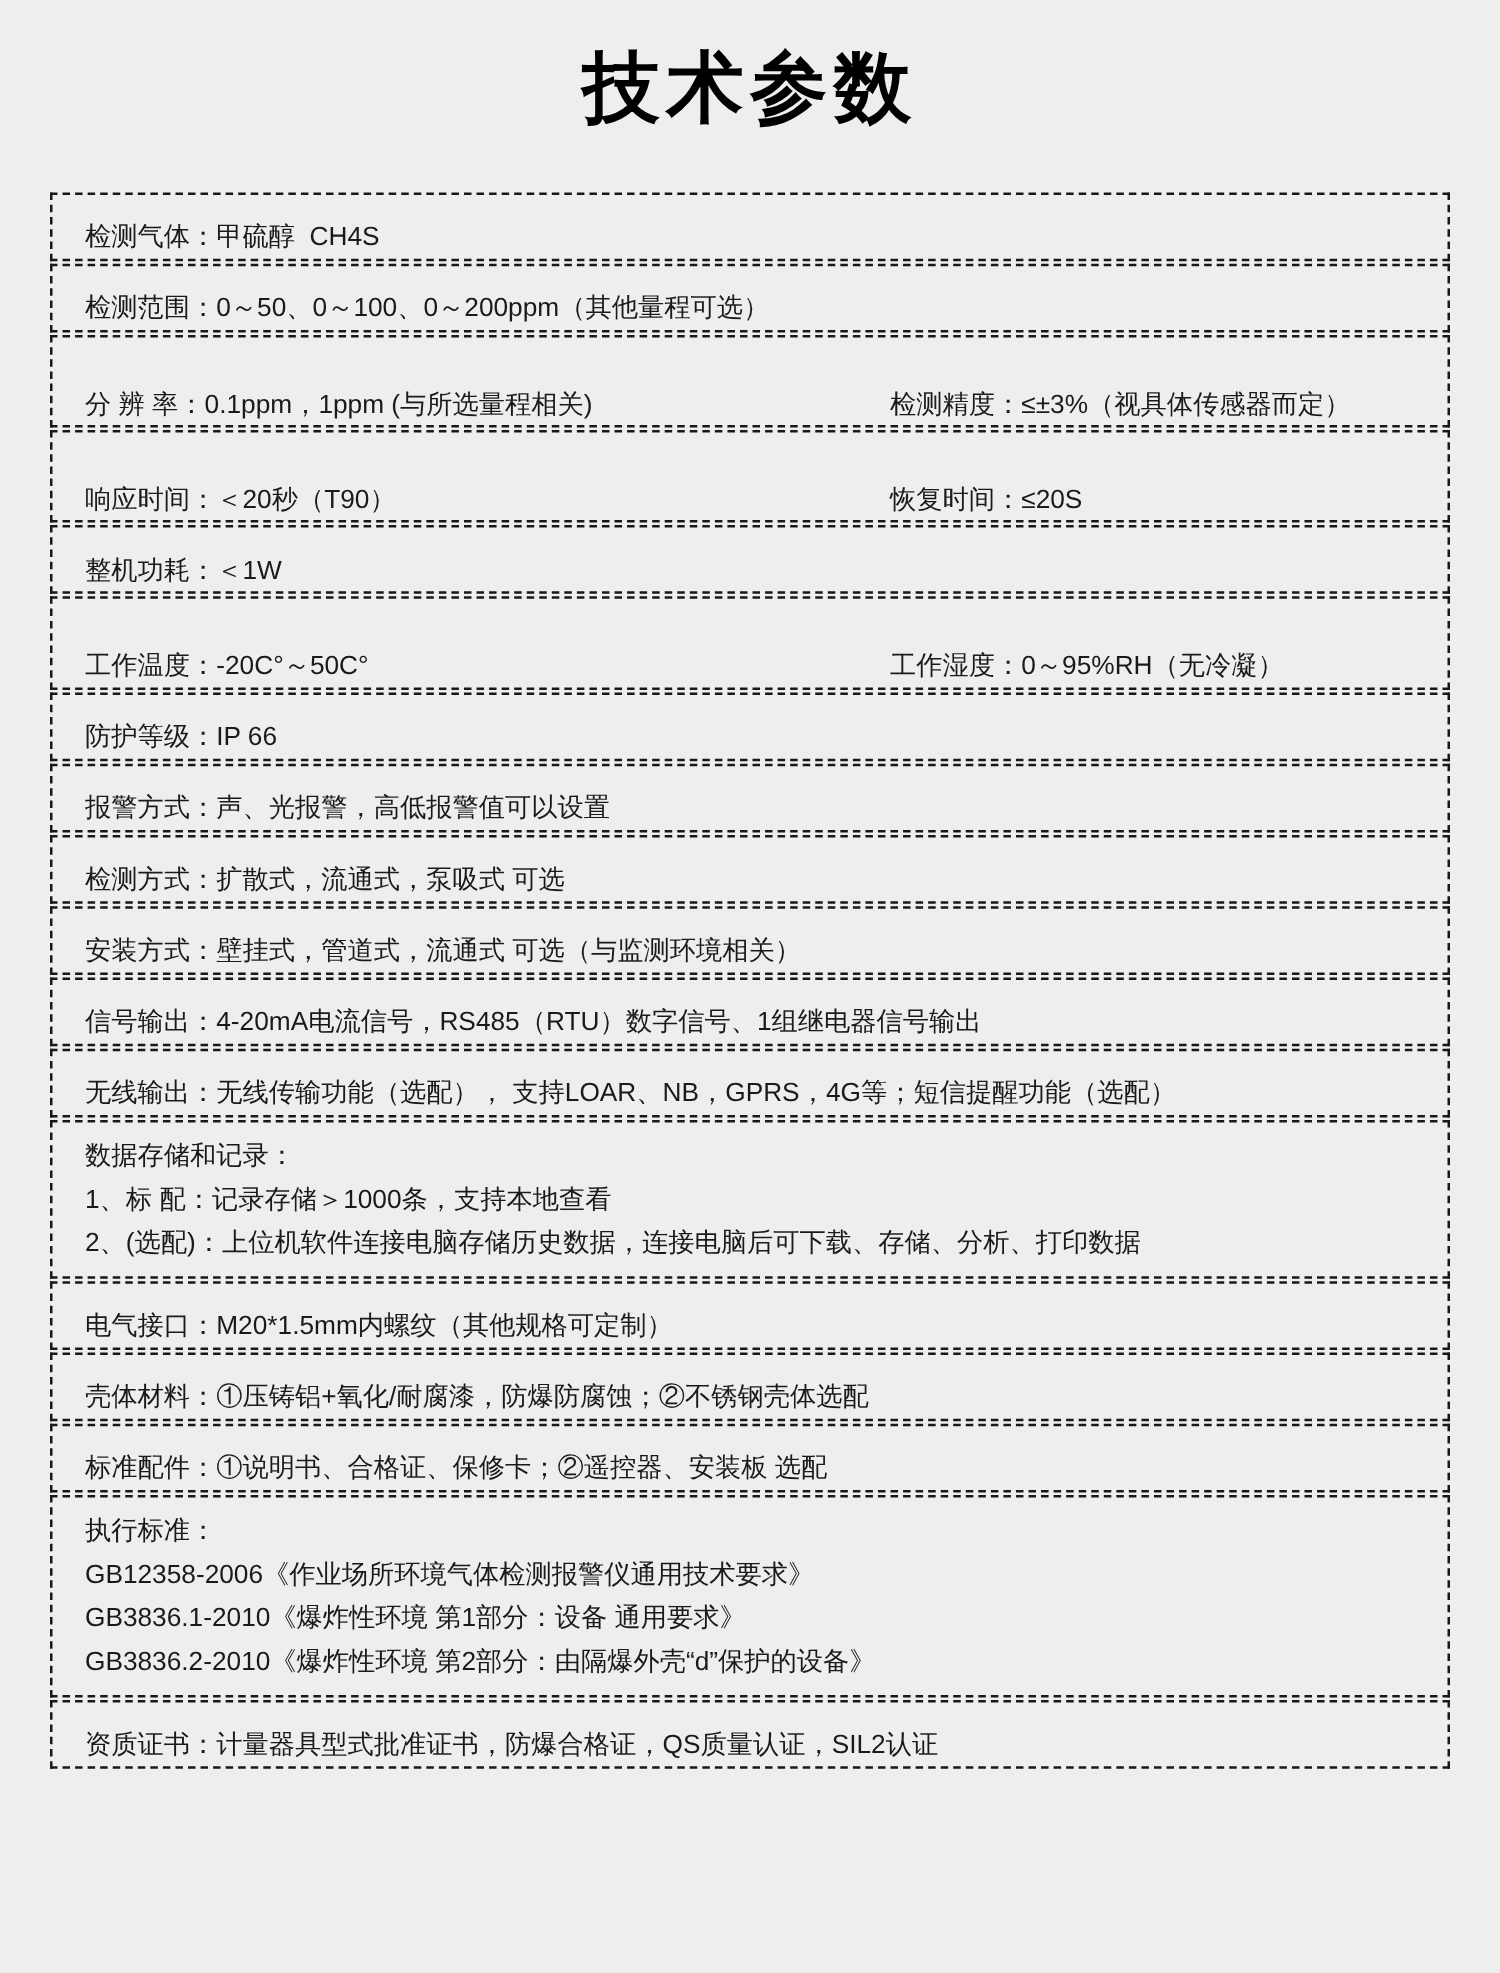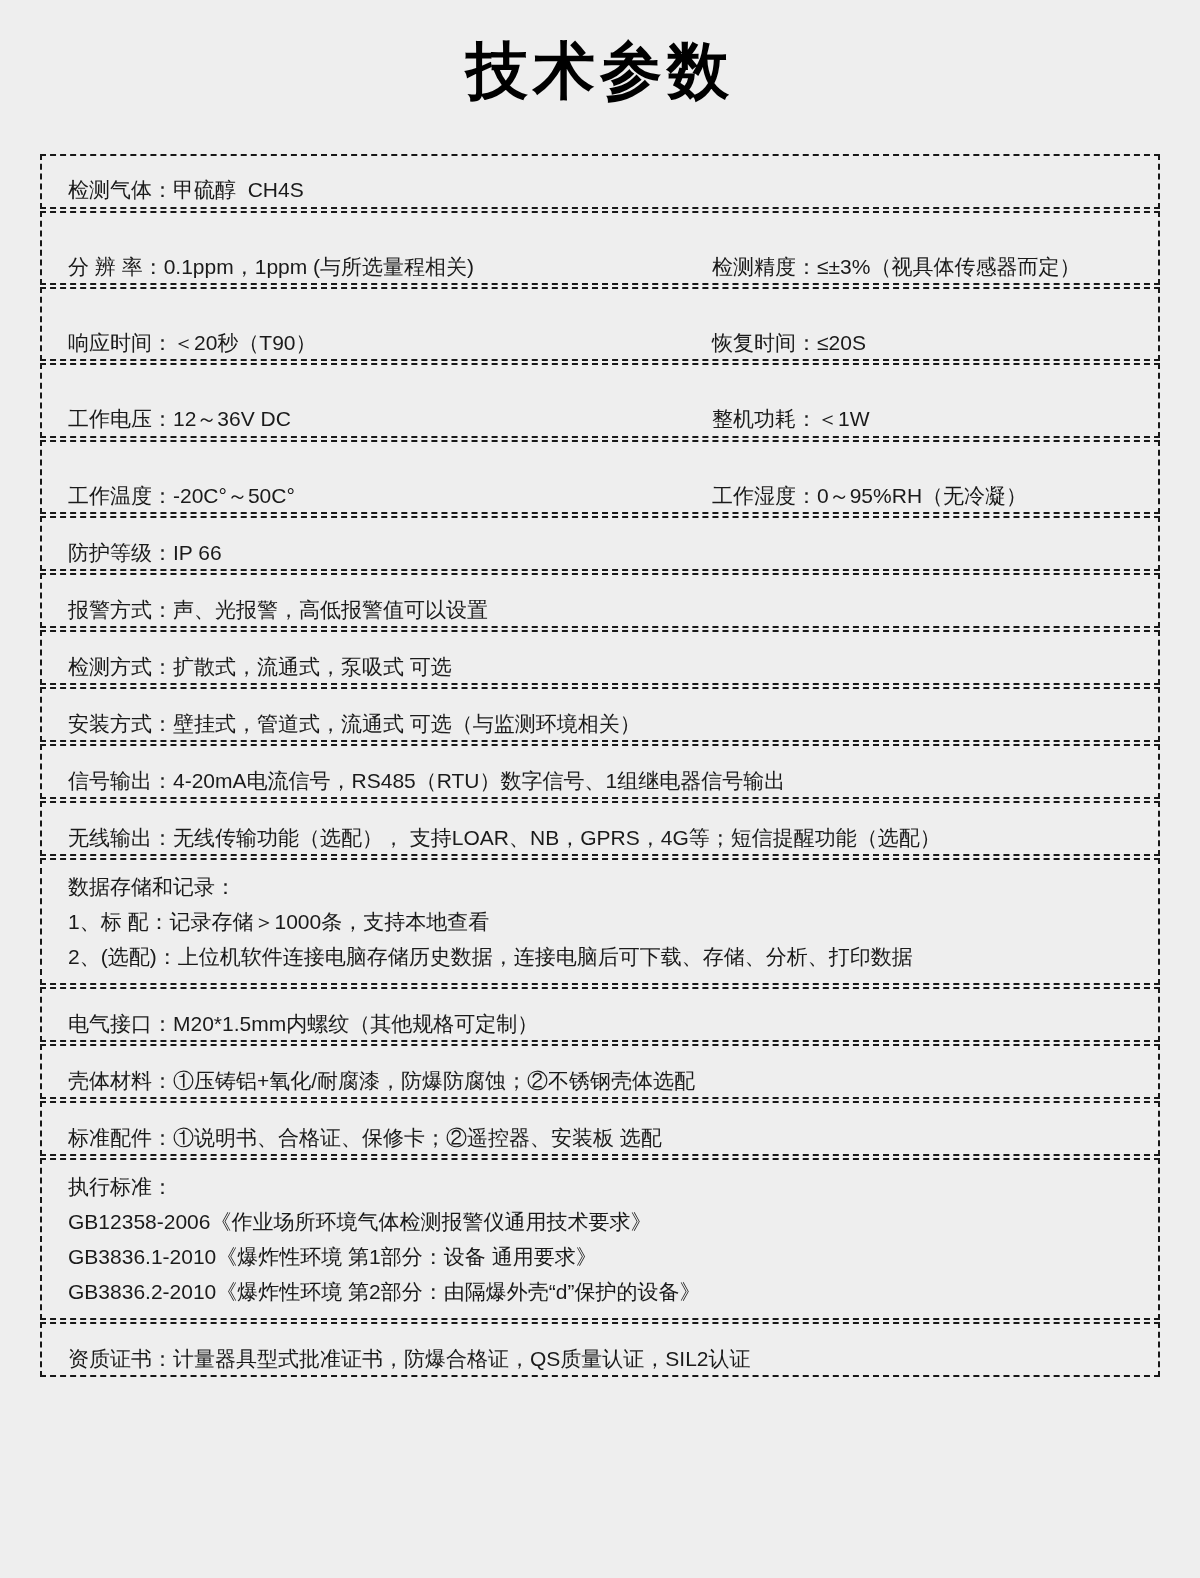--- a/index.html
+++ b/index.html
@@ -69,33 +69,35 @@
 
   <h1 class="page-title">技术参数</h1>
 
   <div class="spec-table">
 
     <div class="row">
       <span class="cell">检测气体：甲硫醇  CH4S</span>
     </div>
 
 
+    <div class="row">
+      <span class="cell">检测范围：0～50、0～100、0～200ppm（其他量程可选）</span>
+    </div>
 
     <div class="row two">
       <span class="cell left">分 辨 率：0.1ppm，1ppm (与所选量程相关)</span>
       <span class="cell right">检测精度：≤±3%（视具体传感器而定）</span>
     </div>
 
     <div class="row two">
       <span class="cell left">响应时间：＜20秒（T90）</span>
       <span class="cell right">恢复时间：≤20S</span>
     </div>
 
     <div class="row two">
-      <span class="cell left">工作电压：12～36V DC</span>
       <span class="cell right">整机功耗：＜1W</span>
     </div>
 
     <div class="row two">
       <span class="cell left">工作温度：-20C°～50C°</span>
       <span class="cell right">工作湿度：0～95%RH（无冷凝）</span>
     </div>
 
     <div class="row two">
       <span class="cell right">防护等级：IP 66</span>

